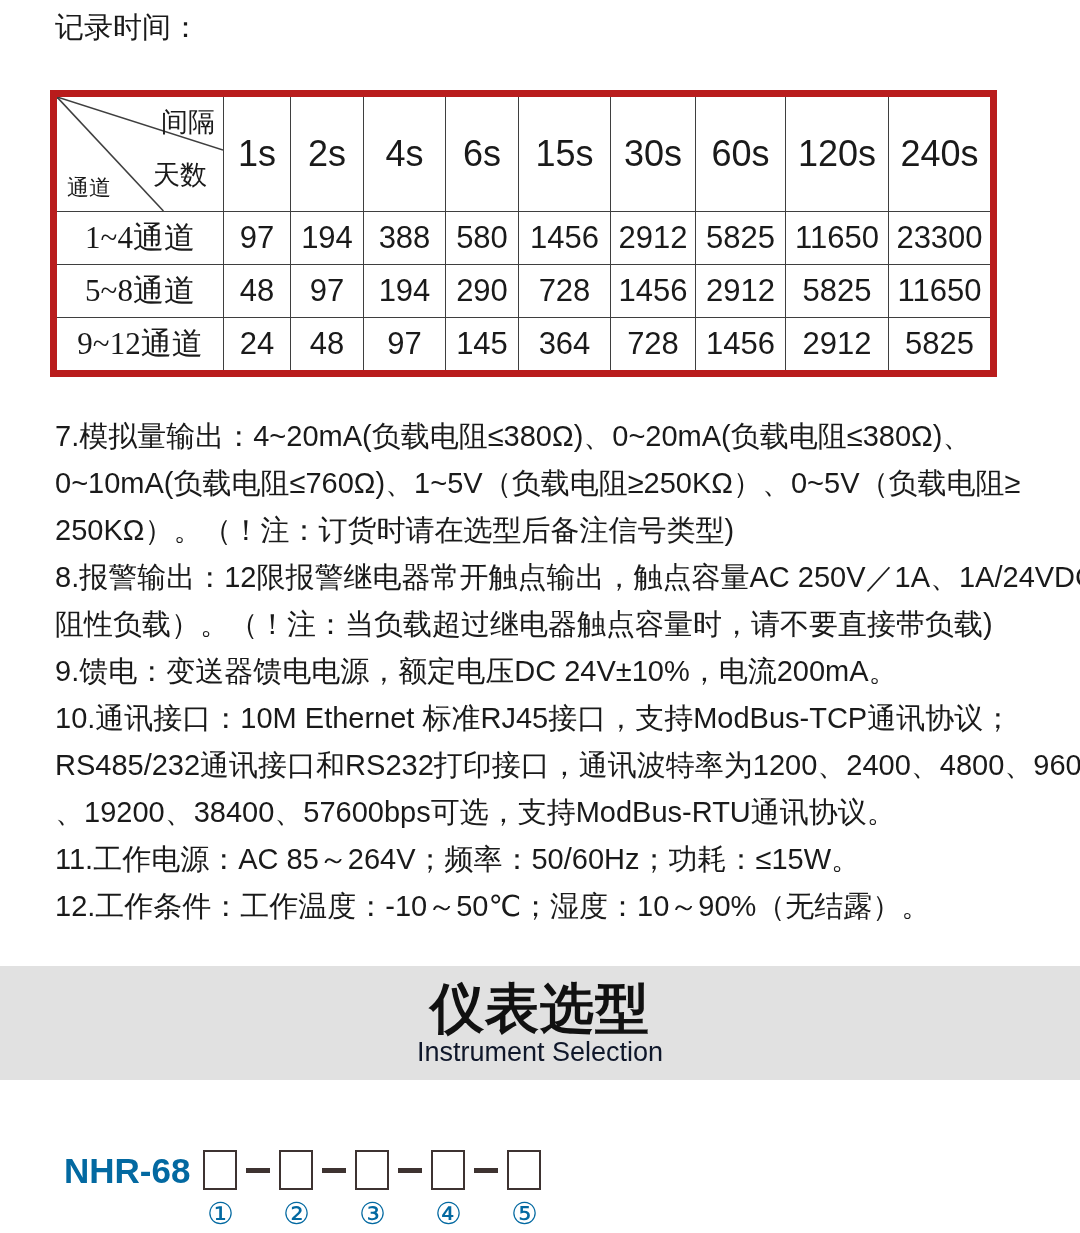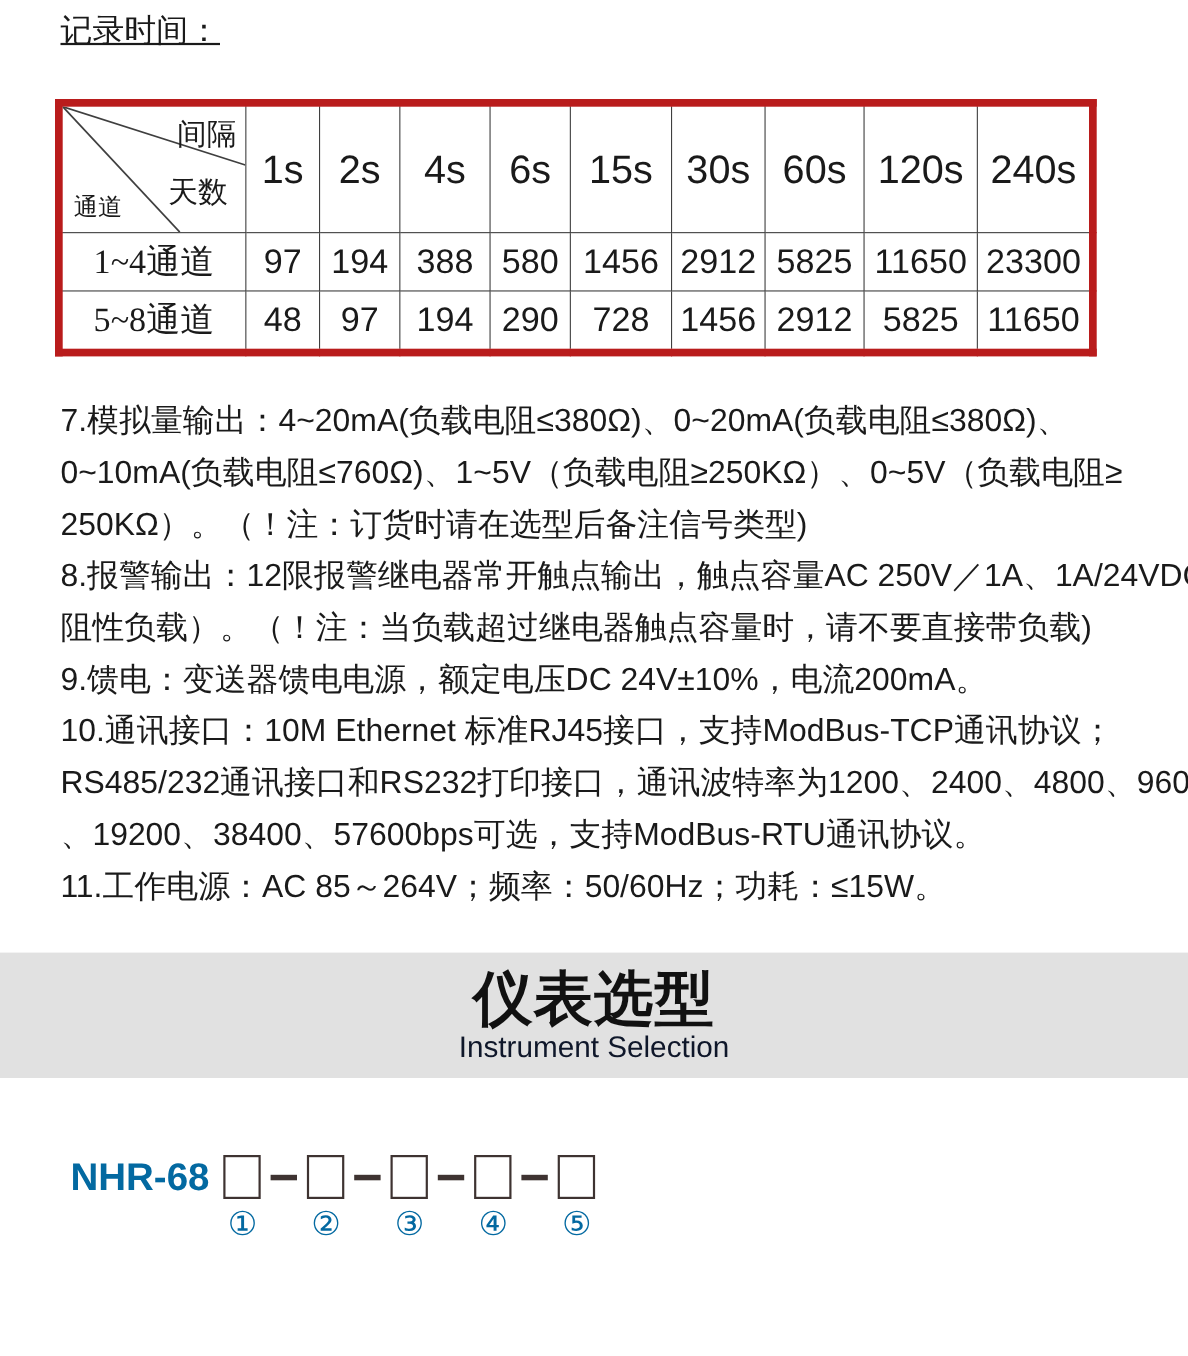--- a/index.html
+++ b/index.html
@@ -4,21 +4,21 @@
 <style>
   html,body { margin:0; padding:0; }
   body {
     width:1080px; height:1233px;
     background:#ffffff;
     font-family:"Liberation Sans","DejaVu Sans",sans-serif;
     color:#1a1a1a;
     overflow:hidden;
   }
 
-  .doc-title { margin:8px 0 0 55px; font-size:29px;text-decoration:underline; }
+  .doc-title { margin:8px 0 0 55px; font-size:29px; }
 
   table.rec {
     border-collapse:collapse; table-layout:fixed;
     width:940px; margin:42px 0 0 50px;
     border:7px solid #b91c1c;
   }
   table.rec td {
     border:1.5px solid #3f3f3f;
     text-align:center; vertical-align:middle;
     padding:0; font-size:31px;
@@ -106,34 +106,47 @@
     <td>48</td>
     <td>97</td>
     <td>194</td>
     <td>290</td>
     <td>728</td>
     <td>1456</td>
     <td>2912</td>
     <td>5825</td>
     <td>11650</td>
   </tr>
+  <tr class="data">
+    <td class="row-label">9~12通道</td>
+    <td>24</td>
+    <td>48</td>
+    <td>97</td>
+    <td>145</td>
+    <td>364</td>
+    <td>728</td>
+    <td>1456</td>
+    <td>2912</td>
+    <td>5825</td>
+  </tr>
 </tbody>
   </table>
 
 <div class="specs">
   <div class="line">7.模拟量输出：4~20mA(负载电阻≤380Ω)、0~20mA(负载电阻≤380Ω)、</div>
   <div class="line">0~10mA(负载电阻≤760Ω)、1~5V（负载电阻≥250KΩ）、0~5V（负载电阻≥</div>
   <div class="line">250KΩ）。（！注：订货时请在选型后备注信号类型)</div>
   <div class="line">8.报警输出：12限报警继电器常开触点输出，触点容量AC 250V／1A、1A/24VDC（</div>
   <div class="line">阻性负载）。（！注：当负载超过继电器触点容量时，请不要直接带负载)</div>
   <div class="line">9.馈电：变送器馈电电源，额定电压DC 24V±10%，电流200mA。</div>
   <div class="line">10.通讯接口：10M Ethernet 标准RJ45接口，支持ModBus-TCP通讯协议；</div>
   <div class="line">RS485/232通讯接口和RS232打印接口，通讯波特率为1200、2400、4800、9600</div>
   <div class="line">、19200、38400、57600bps可选，支持ModBus-RTU通讯协议。</div>
   <div class="line">11.工作电源：AC 85～264V；频率：50/60Hz；功耗：≤15W。</div>
+  <div class="line">12.工作条件：工作温度：-10～50℃；湿度：10～90%（无结露）。</div>
 </div>
 
 <div class="banner">
   <div class="banner-title">仪表选型</div>
   <div class="banner-subtitle">Instrument Selection</div>
 </div>
 
 <div class="model">
   <div class="model-prefix">NHR-68</div>
 

